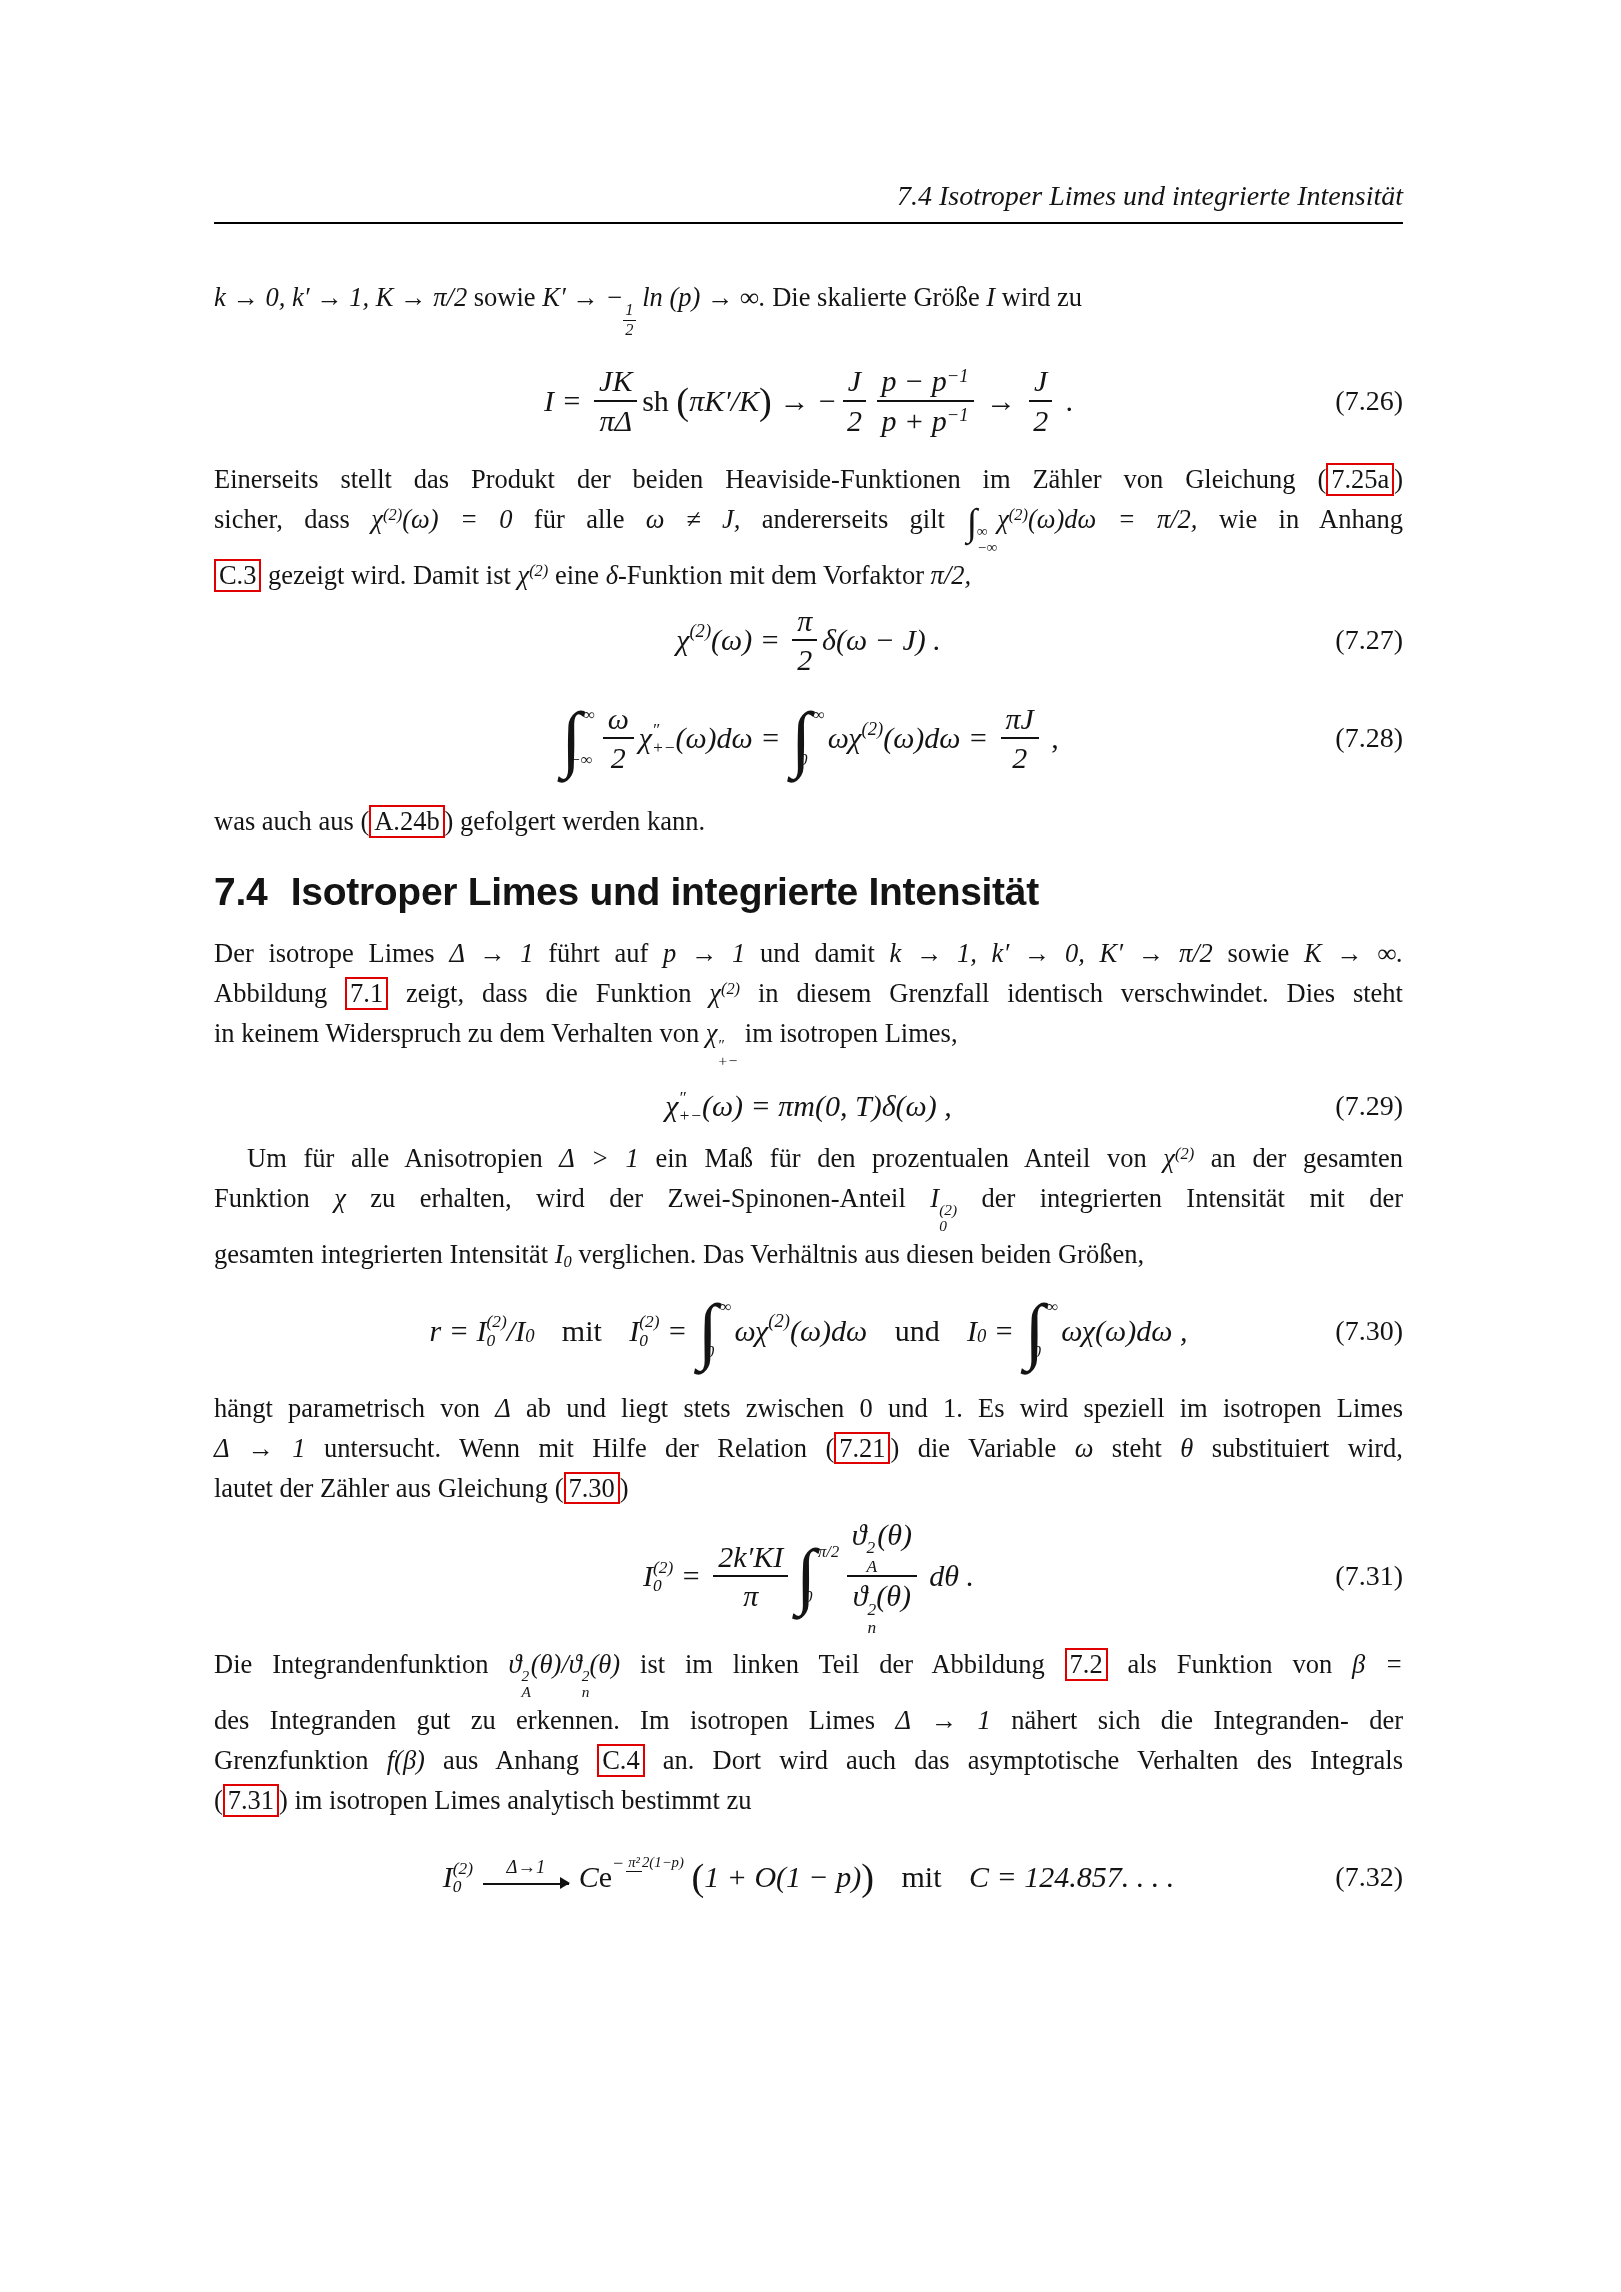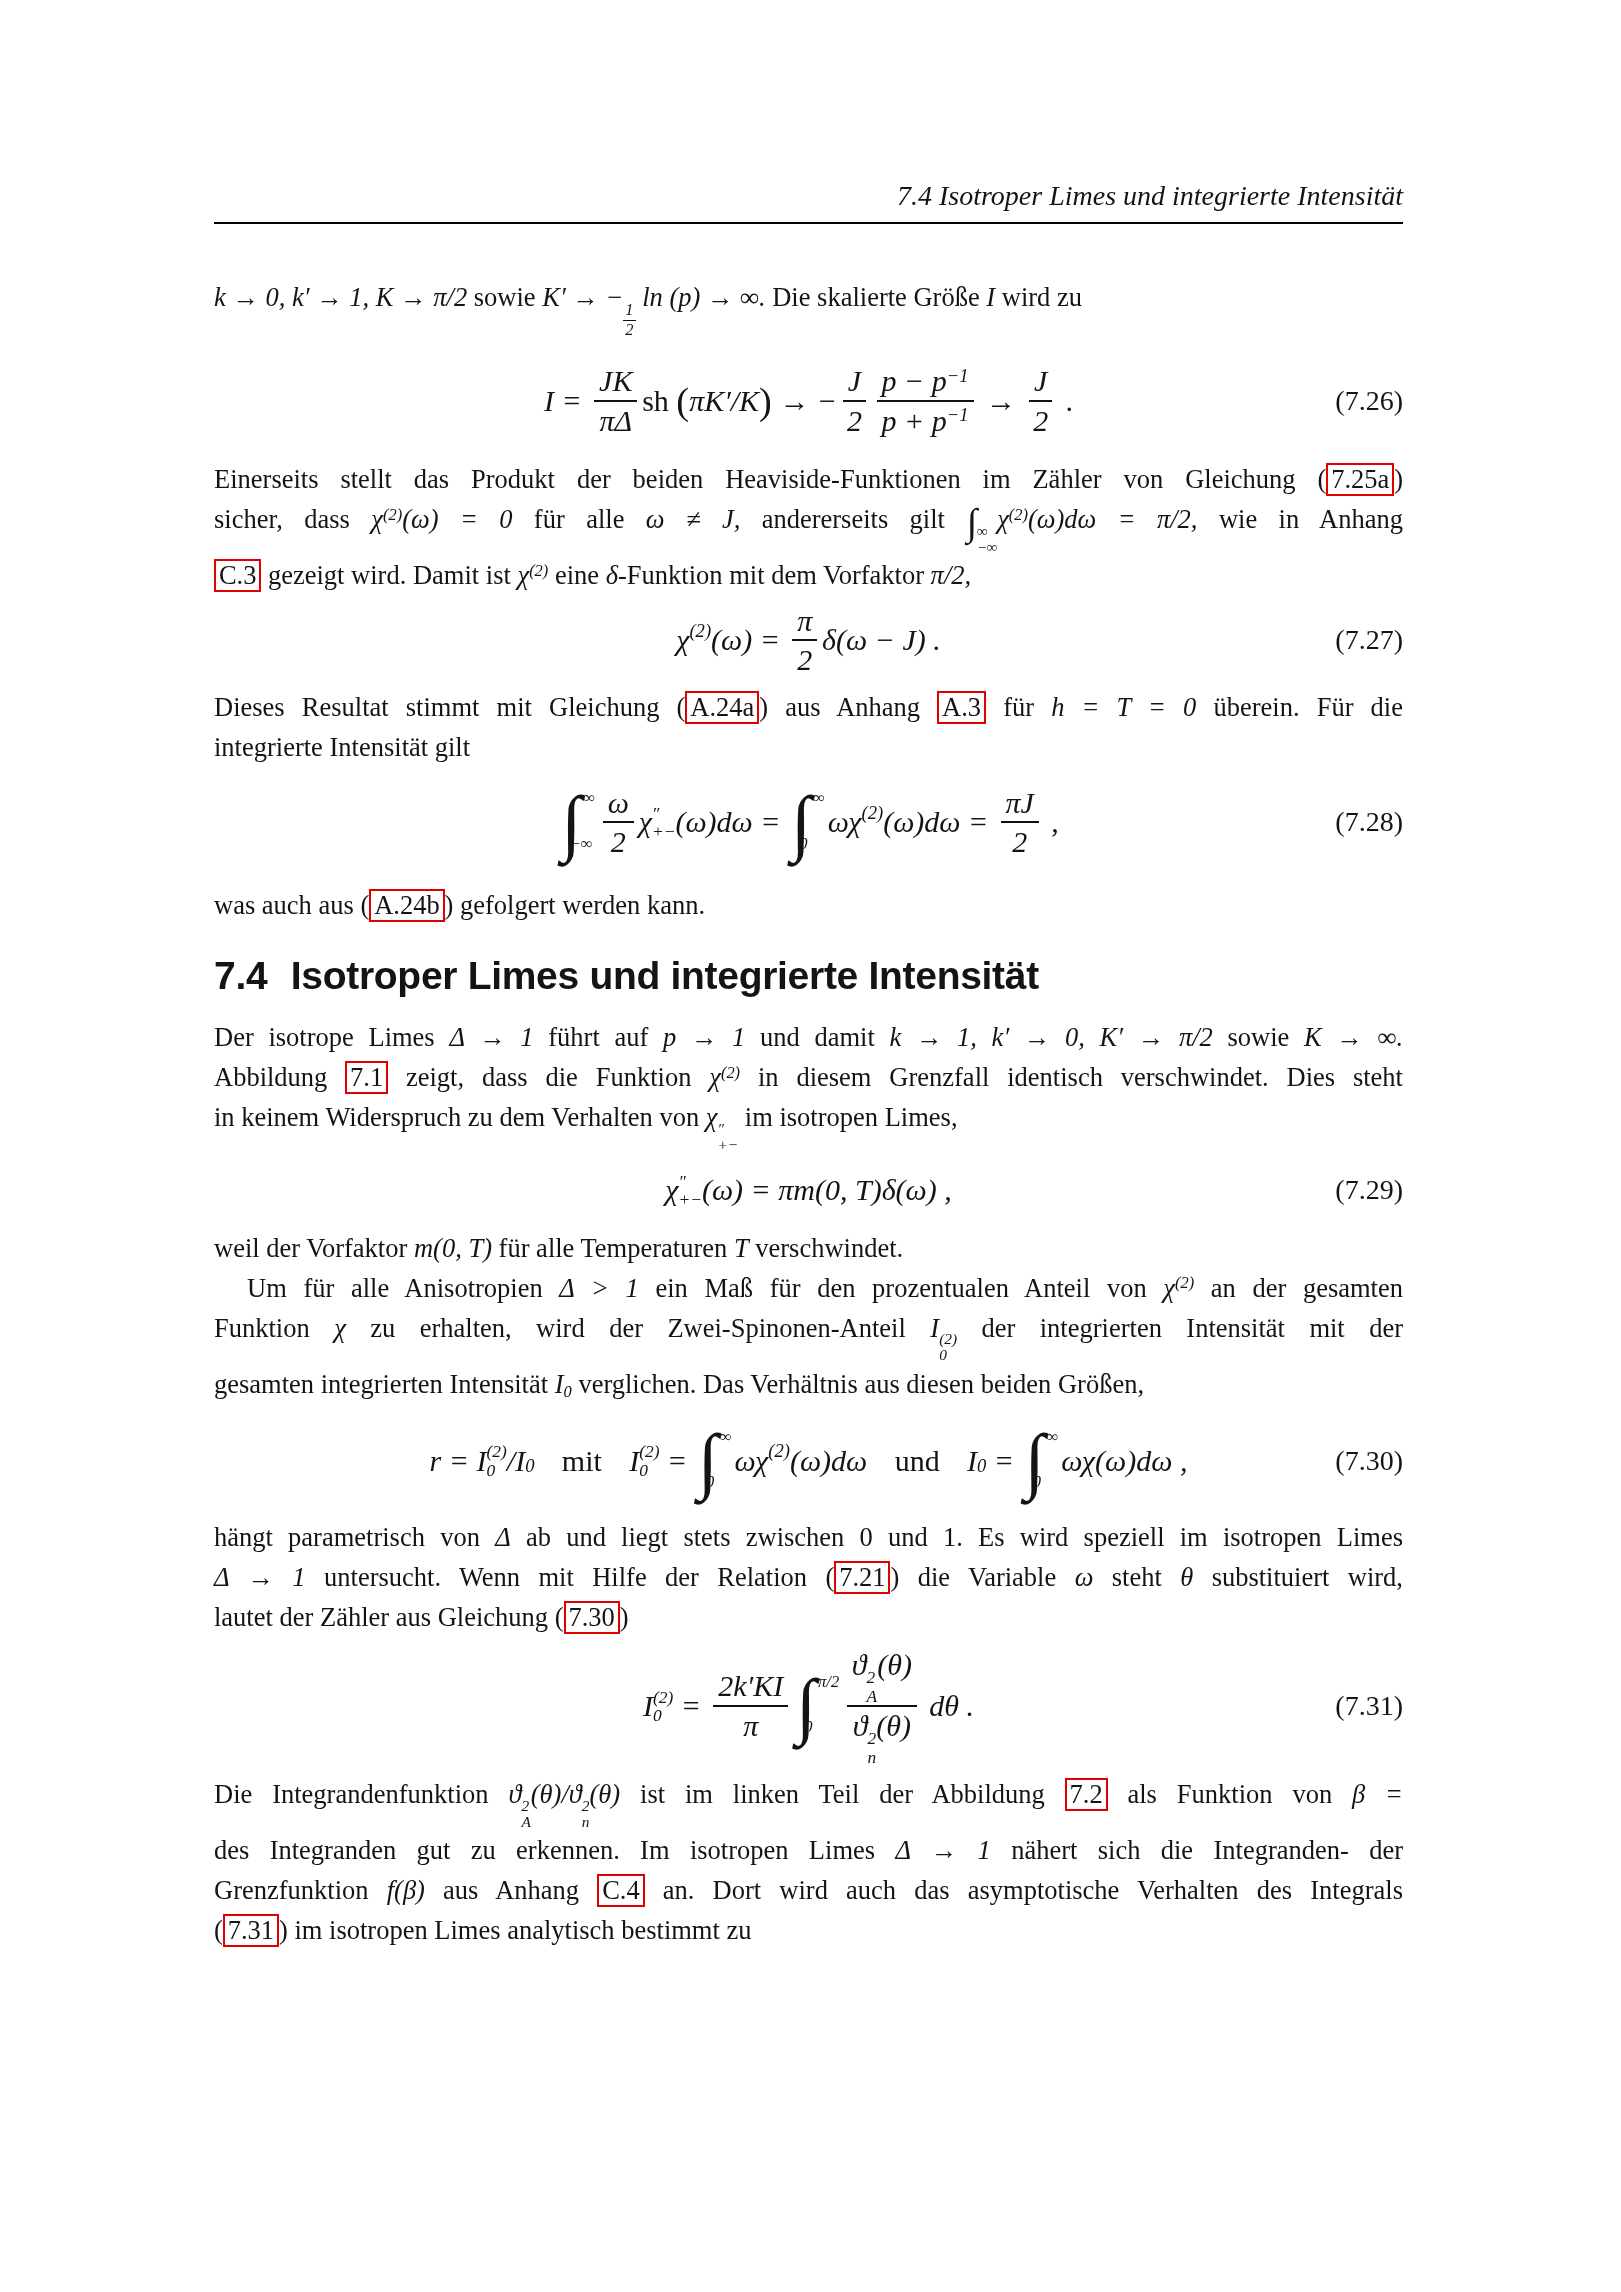--- a/index.html
+++ b/index.html
@@ -87,24 +87,20 @@
             <span>−∞</span>
           </span><span class="m">χ</span><sup class="sp">(2)</sup><span class="m">(ω)dω = π/2,</span><span class="up"> wie in Anhang</span></div>
       <div class="ln"><span class="ref">C.3</span><span class="up"> gezeigt wird. Damit ist </span><span class="m">χ</span><sup class="sp">(2)</sup><span class="up"> eine </span><span class="m">δ</span><span class="up">-Funktion mit dem Vorfaktor </span><span class="m">π/2,</span></div>
     </div>
 
     <div class="eq mt2 h88">
       <span class="eqc"><span>χ</span><sup class="sp">(2)</sup><span>(ω) = </span><span class="fr"><span class="fn">π</span><span class="fd">2</span></span><span>δ(ω − J) .</span></span>
       <span class="eqn">(7.27)</span>
     </div>
 
-    <div>
-      <div class="ln jl mt4"><span class="up">Dieses Resultat stimmt mit Gleichung (</span><span class="ref">A.24a</span><span class="up">) aus Anhang </span><span class="ref">A.3</span><span class="up"> für </span><span class="m">h = T = 0</span><span class="up"> überein. Für die</span></div>
-      <div class="ln"><span class="up">integrierte Intensität gilt</span></div>
-    </div>
 
     <div class="eq mt6 h100">
       <span class="eqc"><span class="di"><span class="dis">∫</span><span class="dil"><span>∞</span><span>−∞</span></span></span><span class="fr"><span class="fn">ω</span><span class="fd">2</span></span><span>χ</span><span class="ss"><span>″</span><span>+−</span></span><span>(ω)dω = </span><span class="di"><span class="dis">∫</span><span class="dil"><span>∞</span><span>0</span></span></span><span>ωχ</span><sup class="sp">(2)</sup><span>(ω)dω = </span><span class="fr"><span class="fn">πJ</span><span class="fd">2</span></span><span class="up"> ,</span></span>
       <span class="eqn">(7.28)</span>
     </div>
 
     <div class="ln mt14"><span class="up">was auch aus (</span><span class="ref">A.24b</span><span class="up">) gefolgert werden kann.</span></div>
 
     <div class="h2"><span class="num">7.4</span><span>Isotroper Limes und integrierte Intensität</span></div>
 
@@ -115,23 +111,20 @@
             <span>″</span>
             <span>+−</span>
           </span><span class="up"> im isotropen Limes,</span></div>
     </div>
 
     <div class="eq mt6 h64">
       <span class="eqc"><span>χ</span><span class="ss"><span>″</span><span>+−</span></span><span>(ω) = πm(0, T)δ(ω) ,</span></span>
       <span class="eqn">(7.29)</span>
     </div>
 
-    <div class="mt6">
-      <div class="ln"><span class="up">weil der Vorfaktor </span><span class="m">m(0, T)</span><span class="up"> für alle Temperaturen </span><span class="m">T</span><span class="up"> verschwindet.</span></div>
-    </div>
     <div>
       <div class="ln jl ind"><span class="up">Um für alle Anisotropien </span><span class="m">Δ &gt; 1</span><span class="up"> ein Maß für den prozentualen Anteil von </span><span class="m">χ</span><sup class="sp">(2)</sup><span class="up"> an der gesamten</span></div>
       <div class="ln jl"><span class="up">Funktion </span><span class="m">χ</span><span class="up"> zu erhalten, wird der Zwei-Spinonen-Anteil </span><span class="m">I</span><span class="ss">
             <span>(2)</span>
             <span>0</span>
           </span><span class="up"> der integrierten Intensität mit der</span></div>
       <div class="ln"><span class="up">gesamten integrierten Intensität </span><span class="m">I</span><sub class="sb">0</sub><span class="up"> verglichen. Das Verhältnis aus diesen beiden Größen,</span></div>
     </div>
 
     <div class="eq mt6 h104">

